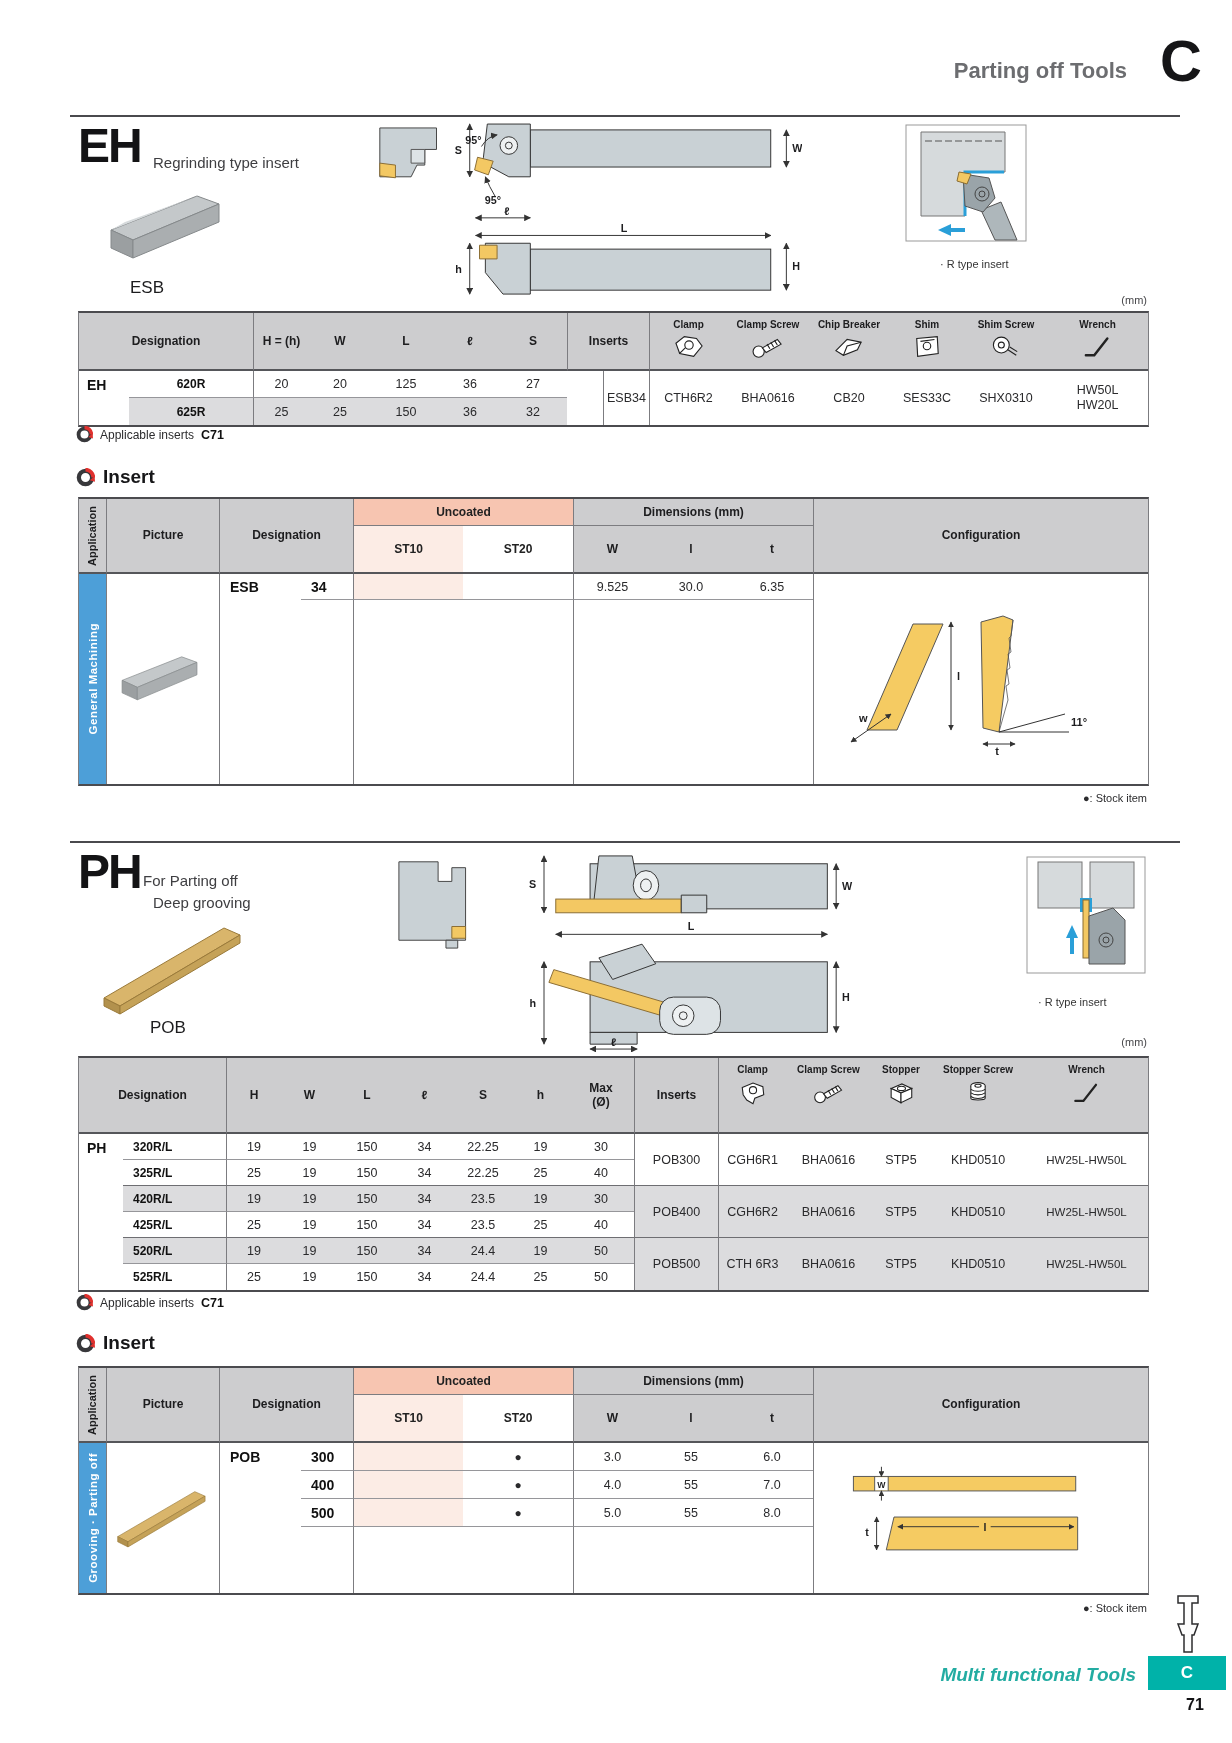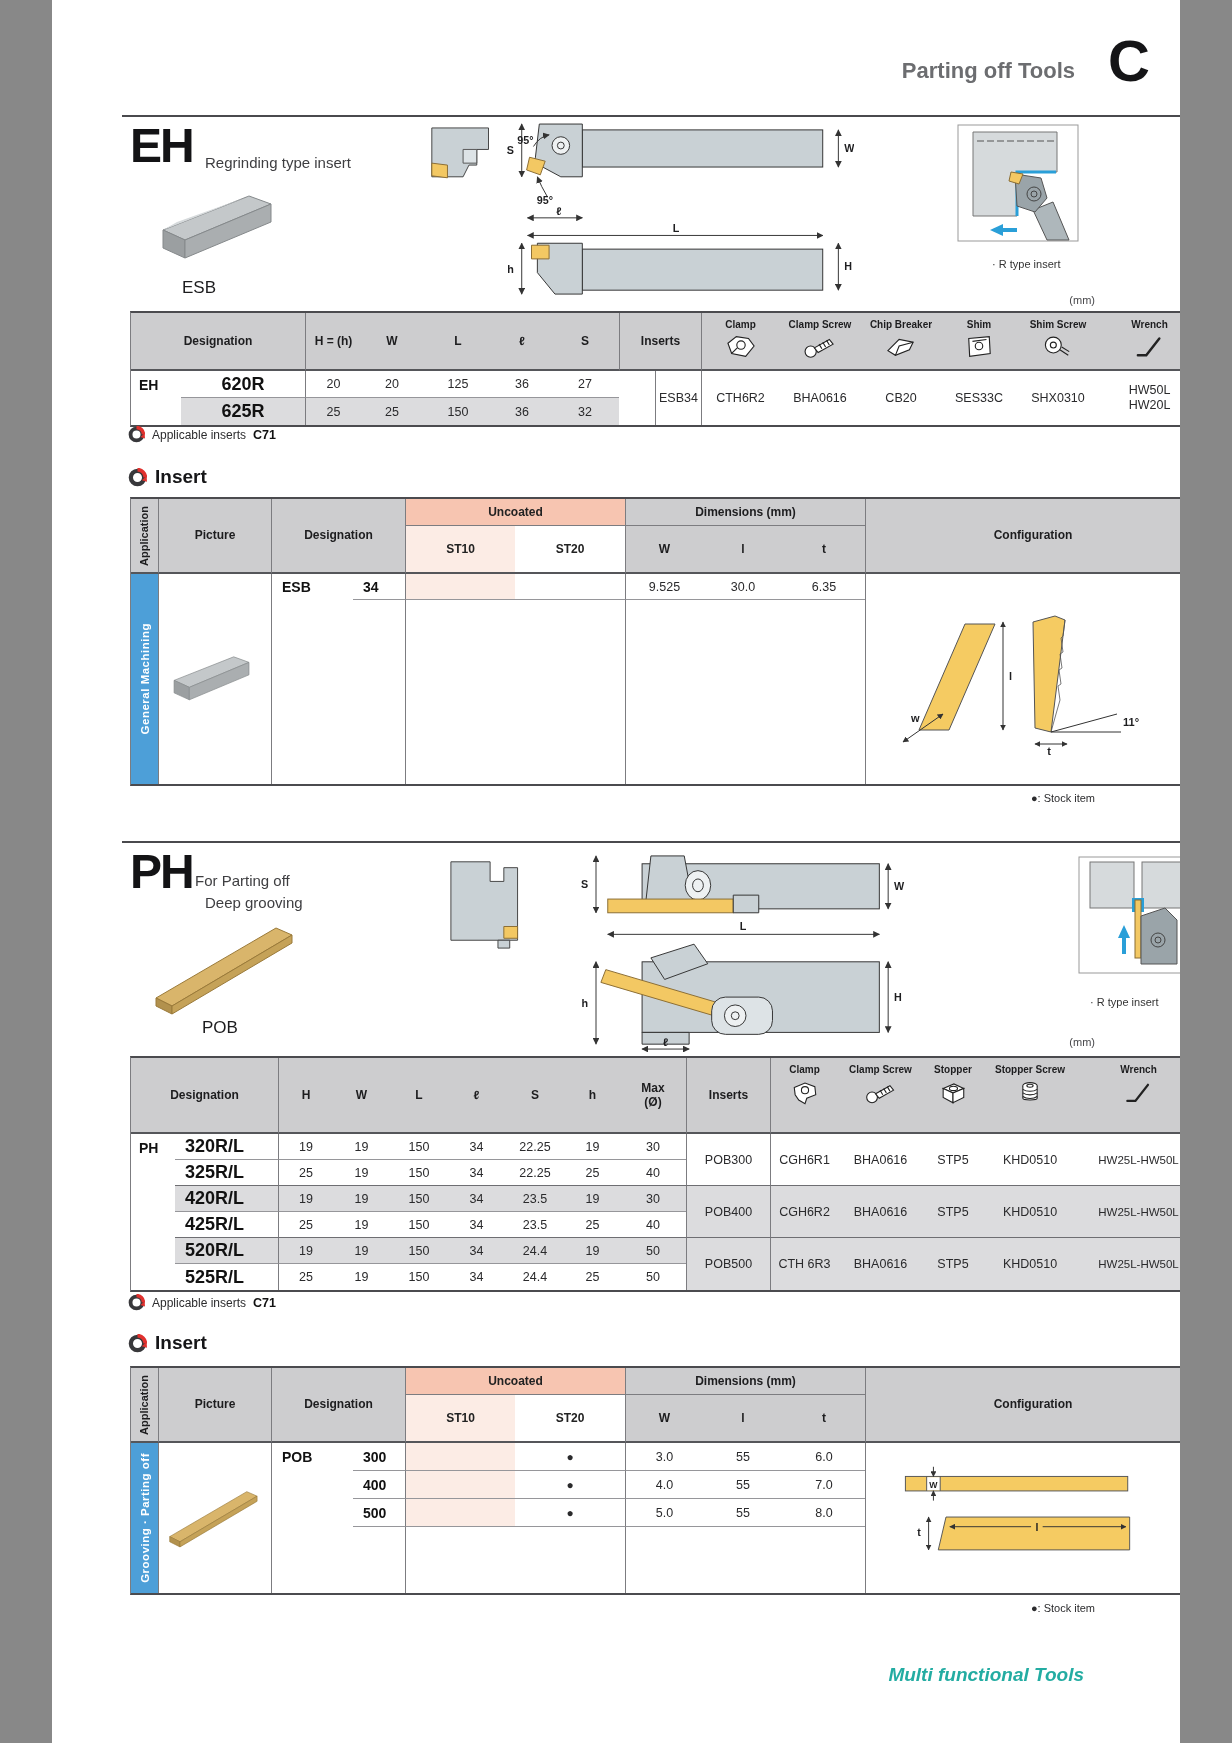--- a/index.html
+++ b/index.html
@@ -1,16 +1,16 @@
 <!DOCTYPE html>
 <html><head>
 <meta charset="utf-8">
 <style>
   html,body{margin:0;padding:0;background:#888;}
-  .page{position:relative;width:1128px;height:1743px;background:#fff;
+  .page{position:relative;width:1232px;height:1743px;background:#fff;
         font-family:"Liberation Sans","DejaVu Sans",sans-serif;color:#222;overflow:hidden;margin:0 auto;}
   .rule{position:absolute;height:2px;background:#4a4a4d;}
   .hdr-title{position:absolute;font-size:22px;font-weight:bold;color:#6c6d70;}
   .hdr-letter{position:absolute;font-size:58px;font-weight:bold;color:#151517;line-height:1;}
   .sec-code{position:absolute;font-size:48px;font-weight:bold;color:#131315;letter-spacing:-2px;line-height:1;}
   .sec-sub{position:absolute;font-size:15px;color:#3e3e41;}
   .img-label{position:absolute;font-size:17px;color:#1c1c1e;}
   .mm{position:absolute;font-size:11px;color:#47474a;}
   .stock{position:absolute;font-size:11px;color:#2c2c2e;}
   .note{position:absolute;display:flex;align-items:center;gap:7px;font-size:12px;color:#2c2c2e;}
@@ -19,21 +19,21 @@
   .rtype-cap{position:absolute;font-size:11px;color:#333;}
   .brand{position:absolute;font-size:19px;font-weight:bold;font-style:italic;color:#23aca2;}
   .ctab{position:absolute;background:#00b2a9;display:flex;align-items:center;justify-content:center;color:#fff;font-weight:bold;font-size:17px;}
   .pagenum{position:absolute;font-size:16px;font-weight:bold;color:#131315;}
   .grid{position:absolute;display:grid;border:1px solid #7c7c80;border-top:2.5px solid #4b4b4f;border-bottom:2.5px solid #4b4b4f;background:#fff;box-sizing:border-box;}
   .grid>div{box-sizing:border-box;min-width:0;min-height:0;}
   .hc{background:#cdcdcf;display:flex;align-items:center;justify-content:center;font-weight:bold;font-size:12px;color:#1d1d1f;border-bottom:2px solid #55565a;text-align:center;line-height:1.2;}
   .hcw{flex-direction:column;justify-content:flex-start;padding-top:6px;gap:1px;font-size:10px;}
   .thinb{border-bottom:1px solid #7c7c80;}
   .vc{display:flex;align-items:center;justify-content:center;font-size:12.5px;color:#2a2a2c;}
-  .mc{display:flex;align-items:center;justify-content:center;font-weight:bold;font-size:18px;color:#111;}
+  .mc{display:flex;align-items:center;justify-content:center;font-weight:bold;font-size:12px;color:#111;}
   .left{justify-content:flex-start;padding-left:10px;}
   .sc{font-weight:bold;font-size:14px;color:#111;padding:6px 0 0 8px;}
   .bl{border-left:1px solid #7c7c80;}
   .rb{border-bottom:1px solid #96969a;}
   .gb{border-bottom:1.5px solid #6e6e72;}
   .g{background:#dcdcde;}
   .salmon{background:#f7c5b1;}
   .pinkc{background:#fcece5;}
   .appbar{background:#4d9fd8;display:flex;align-items:center;justify-content:center;}
   .appbar span{writing-mode:vertical-rl;transform:rotate(180deg);color:#fff;font-weight:bold;font-size:11.5px;letter-spacing:.5px;white-space:nowrap;}

